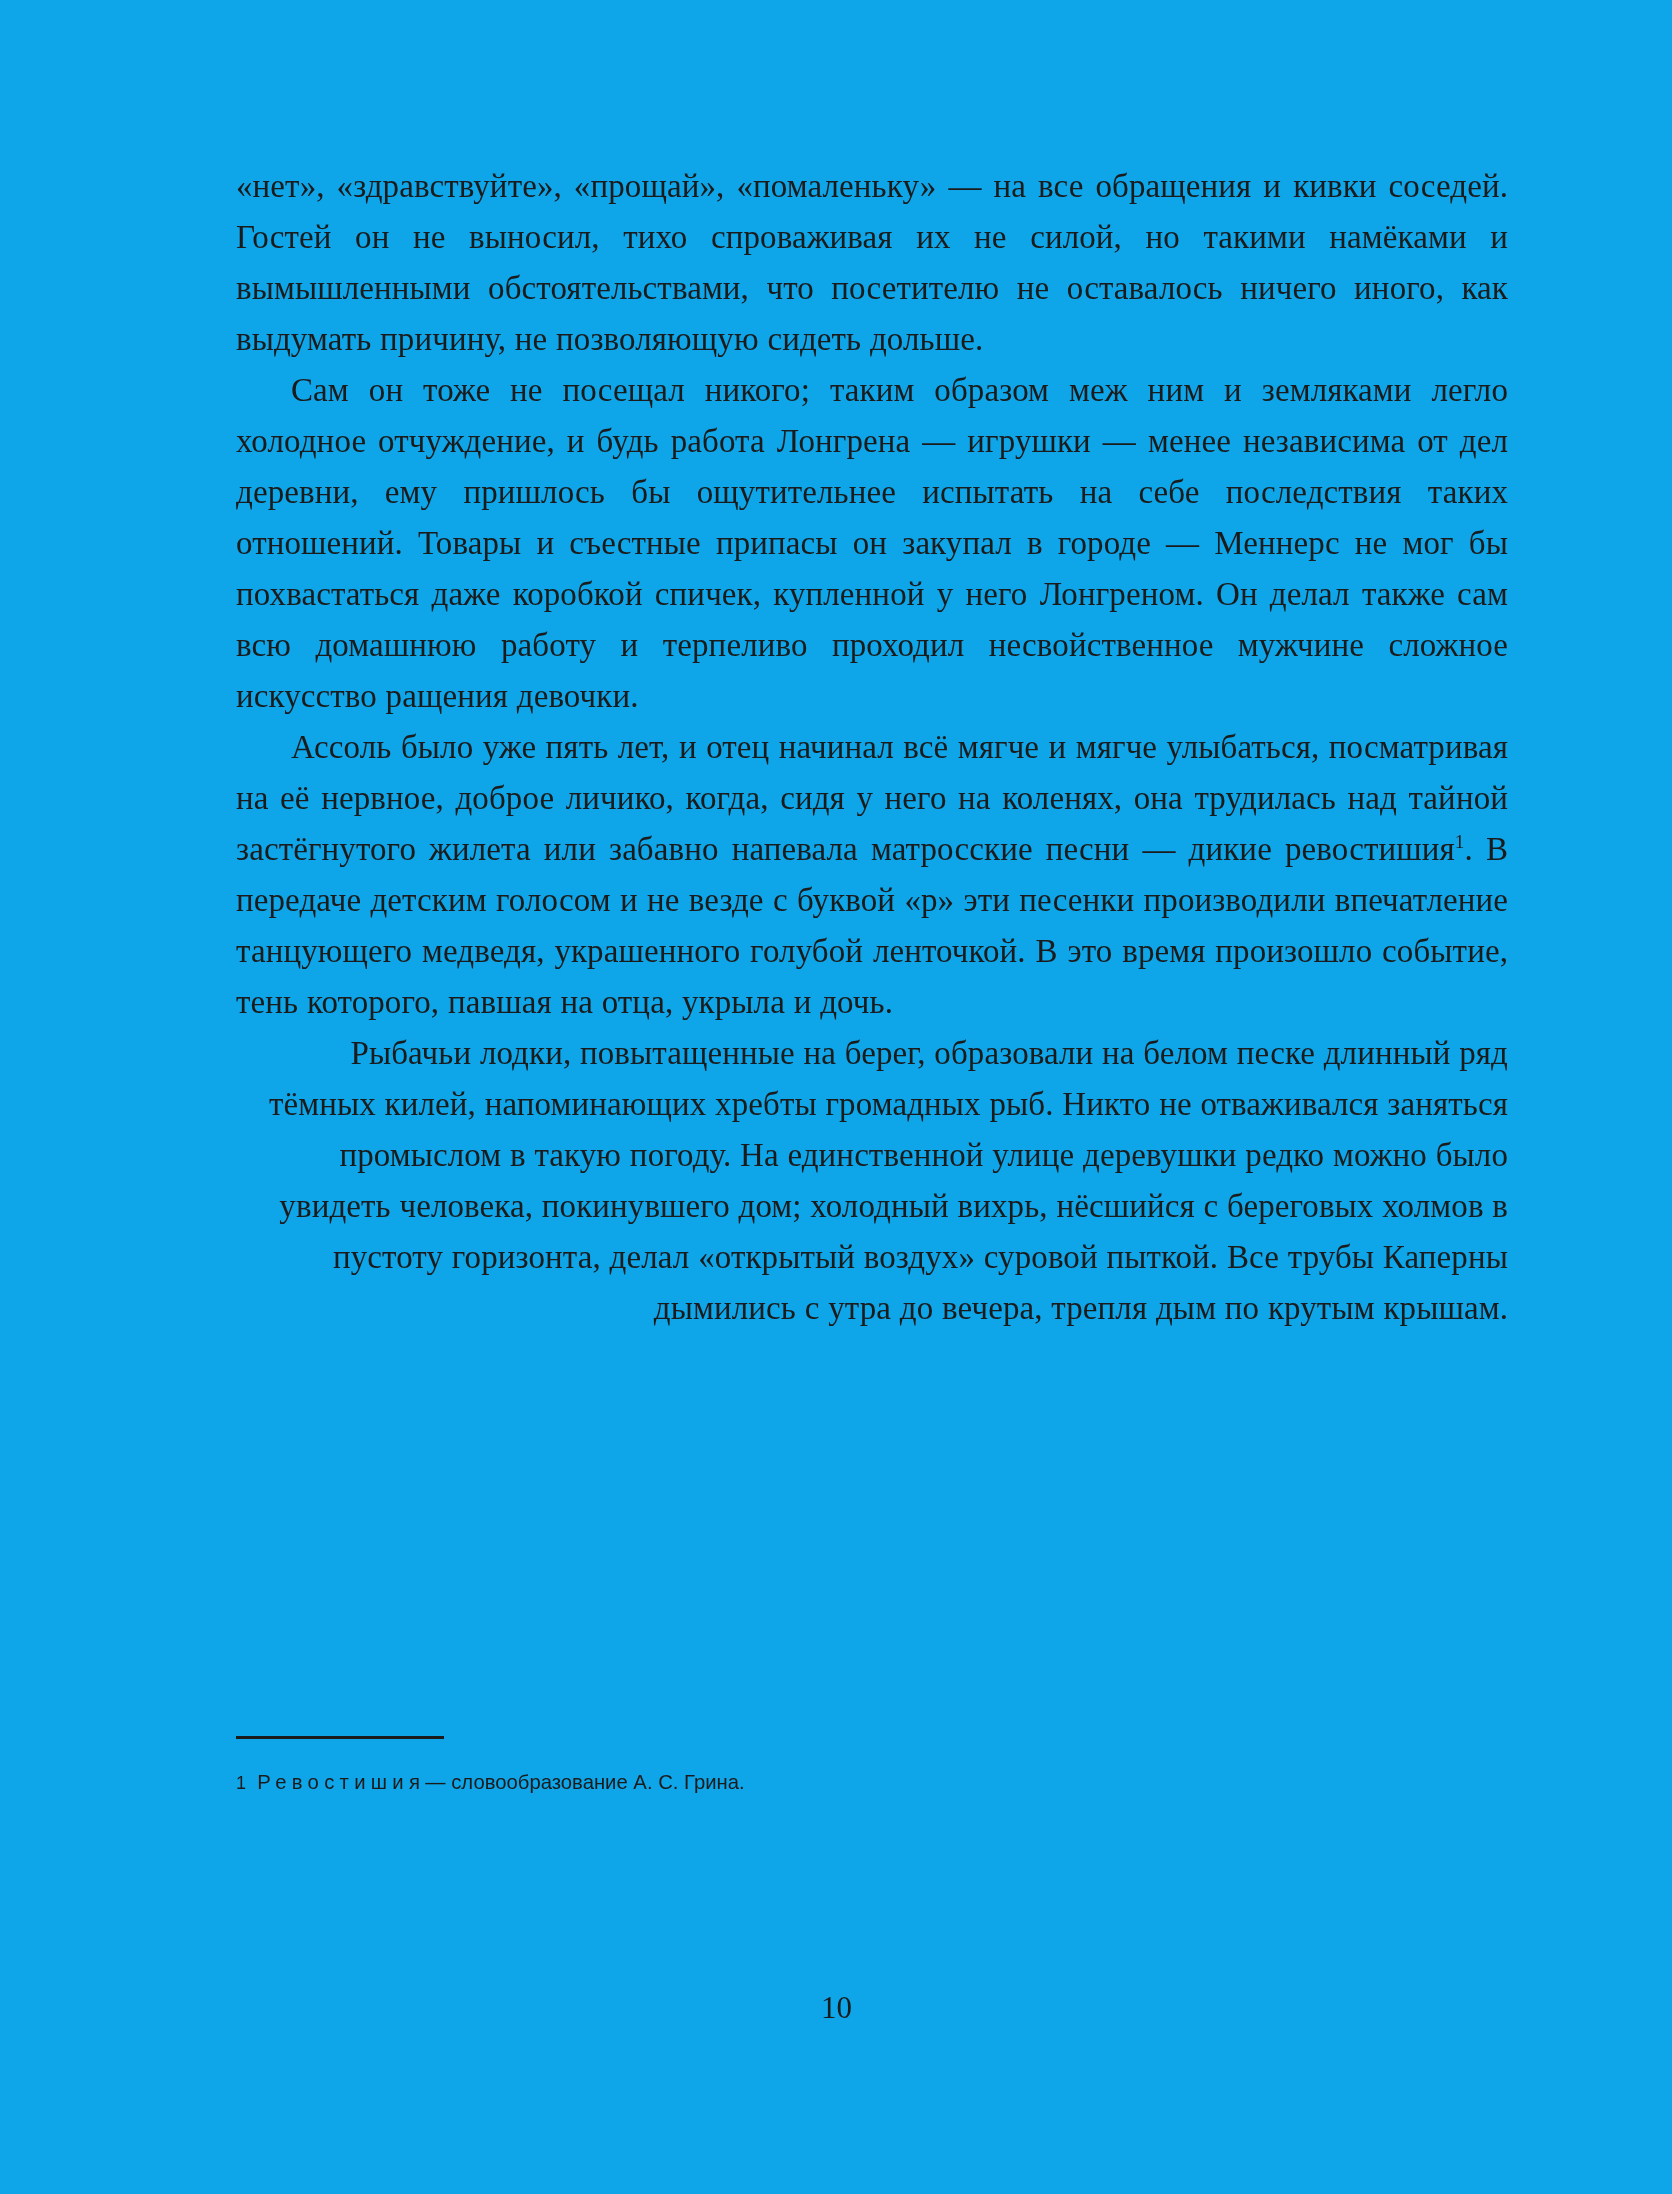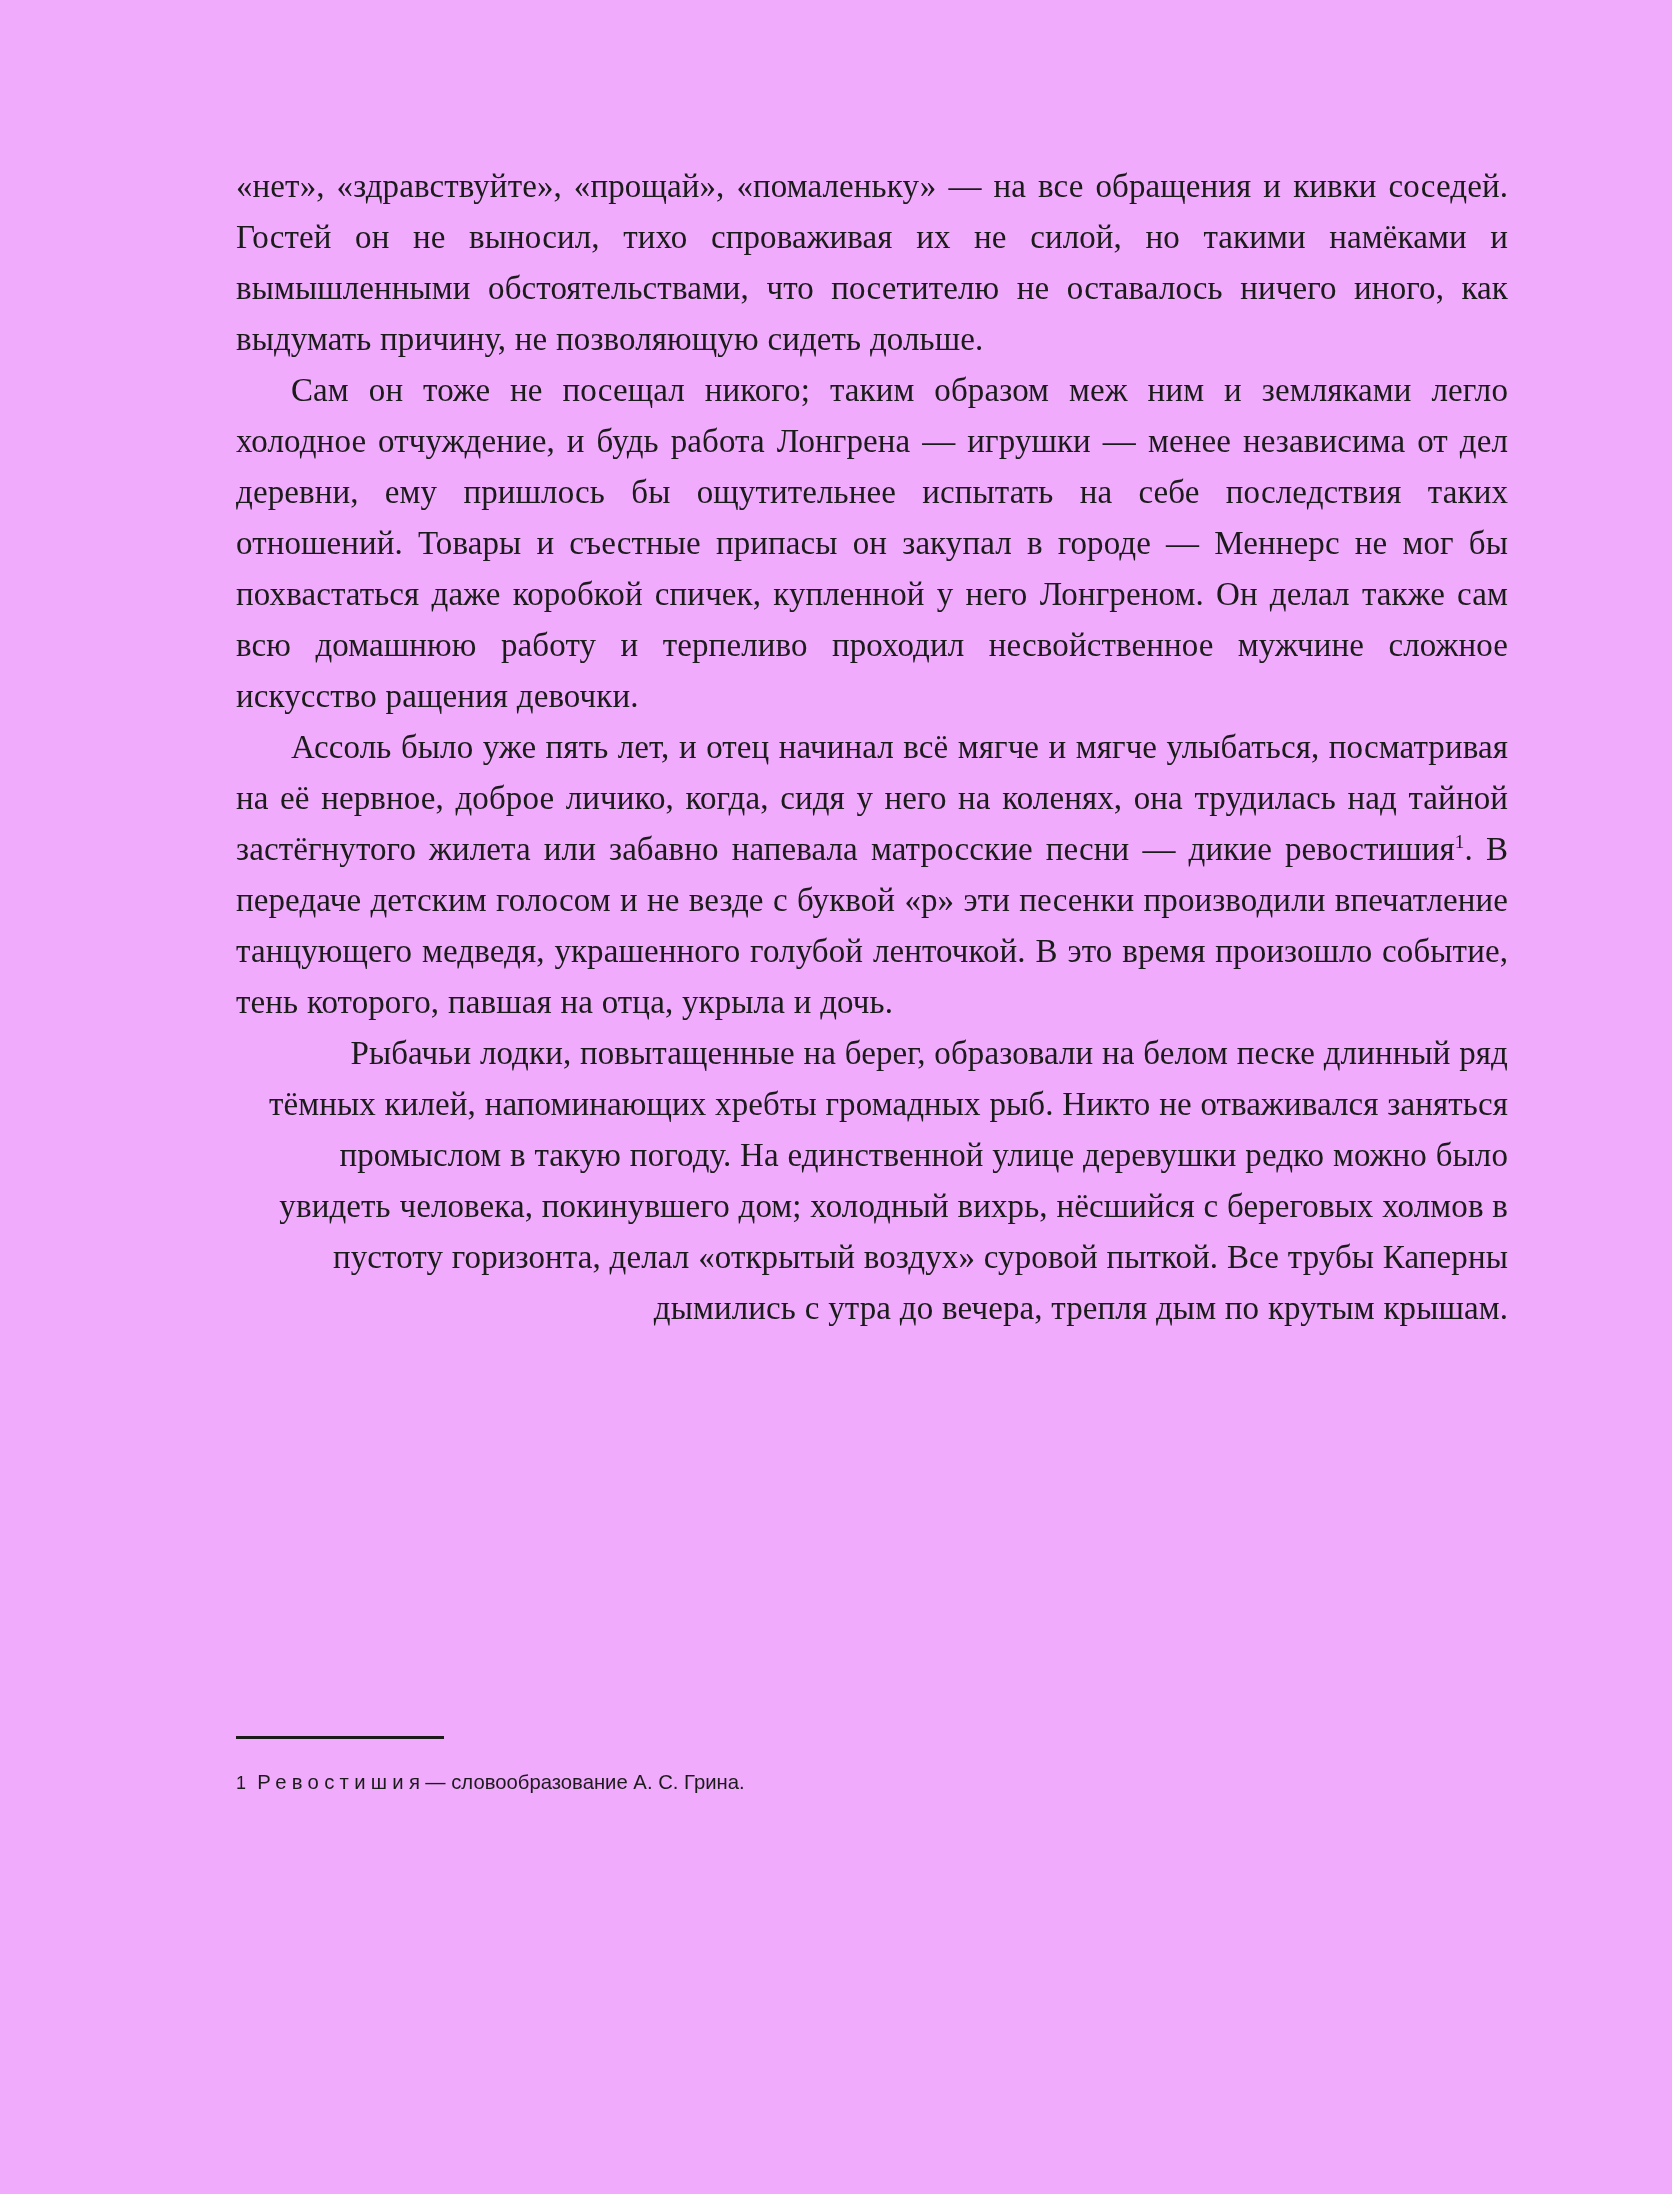--- a/index.html
+++ b/index.html
@@ -12,21 +12,21 @@
     height: 2194px;
     position: relative;
     overflow: hidden;
     font-family: "Liberation Serif", "DejaVu Serif", serif;
     color: #1a1a1a;
   }
 
   .page {
     position: absolute;
     inset: 0;
-    background: #f0abfc;
+    background: #0ea5e9;
   }
 
   .text-block {
     position: absolute;
     left: 236px;
     top: 161px;
     width: 1272px;
   }
 
   p.body-par {
@@ -115,15 +115,16 @@
 
     <p class="body-par">Рыбачьи лодки, повытащенные на берег, образовали на белом песке длинный ряд тёмных килей, напоминающих хребты громад­ных рыб. Никто не отваживался заняться промыслом в такую пого­ду. На единственной улице деревушки редко можно было увидеть человека, покинувшего дом; холодный вихрь, нёсшийся с берего­вых холмов в пустоту горизонта, делал «открытый воздух» суровой пыткой. Все трубы Каперны дымились с утра до вечера, трепля дым по крутым крышам.</p>
 
   </div>
 
   <div class="footnote-area">
     <div class="footnote-rule"></div>
     <div class="footnote-text"><span class="fn-num">1</span><span class="fn-term">Ревостишия</span><span>— словообразование А. С. Грина.</span></div>
   </div>
 
+  <div class="page-number">10</div>
 
 </div>
 
 
 </body></html>

